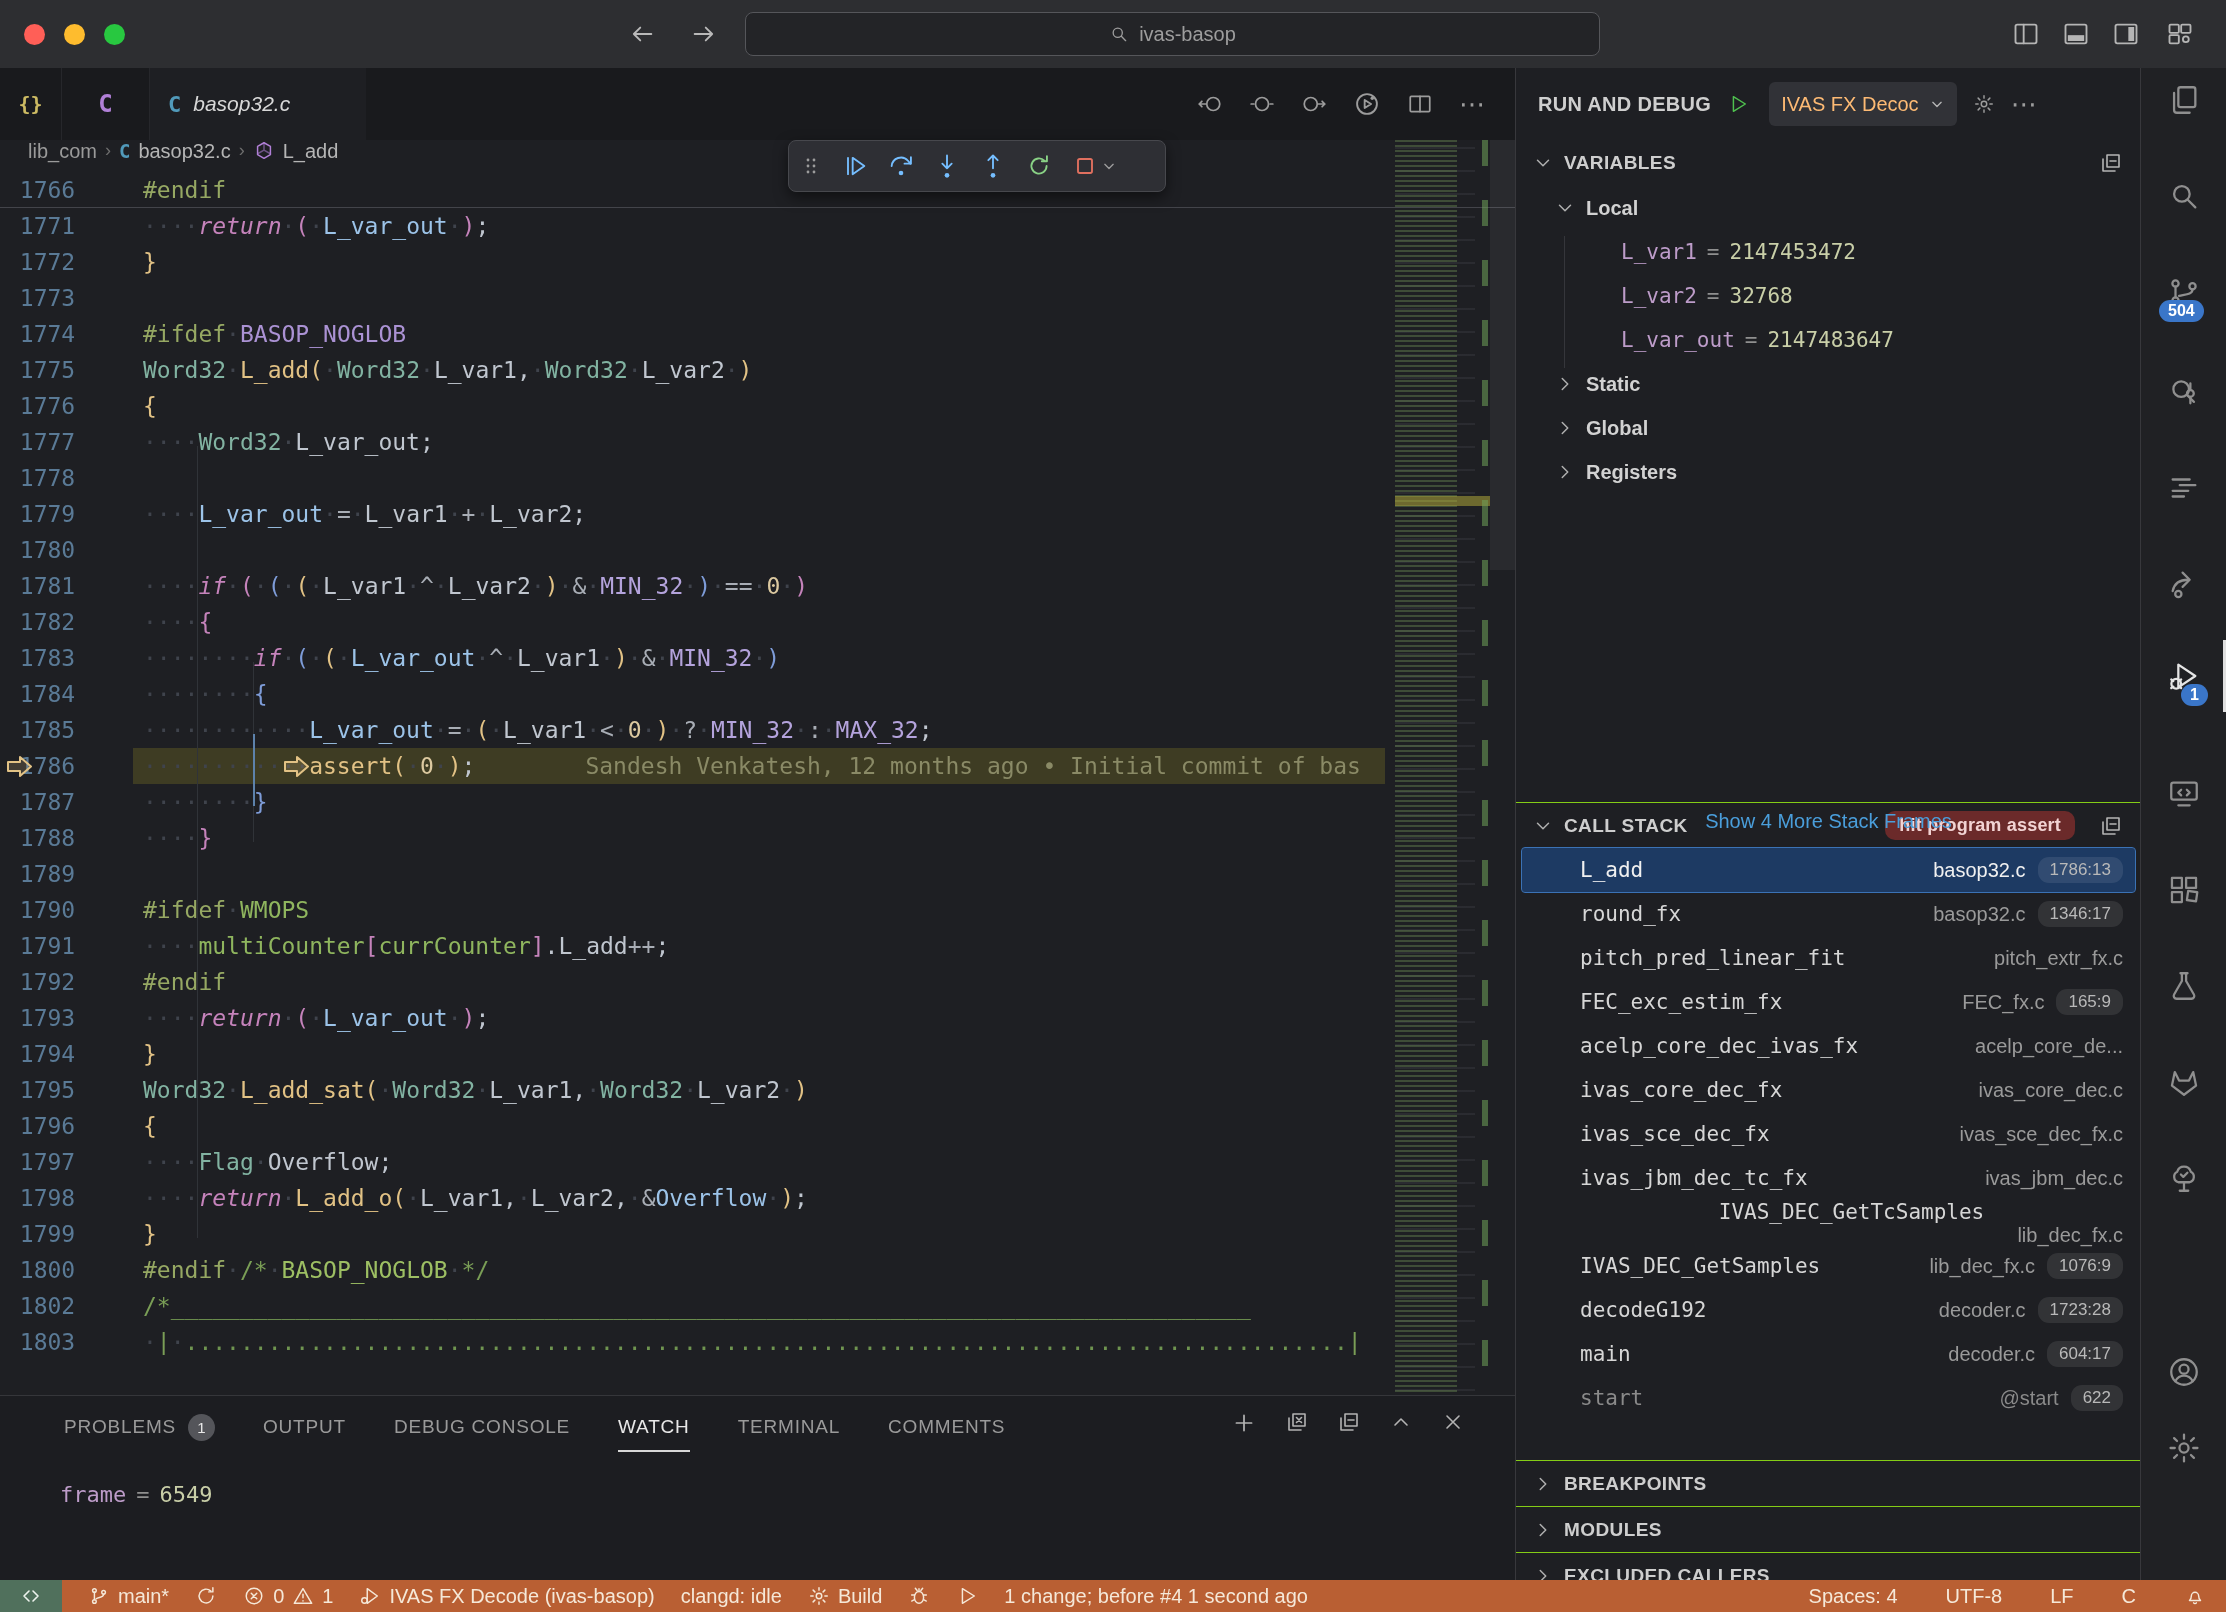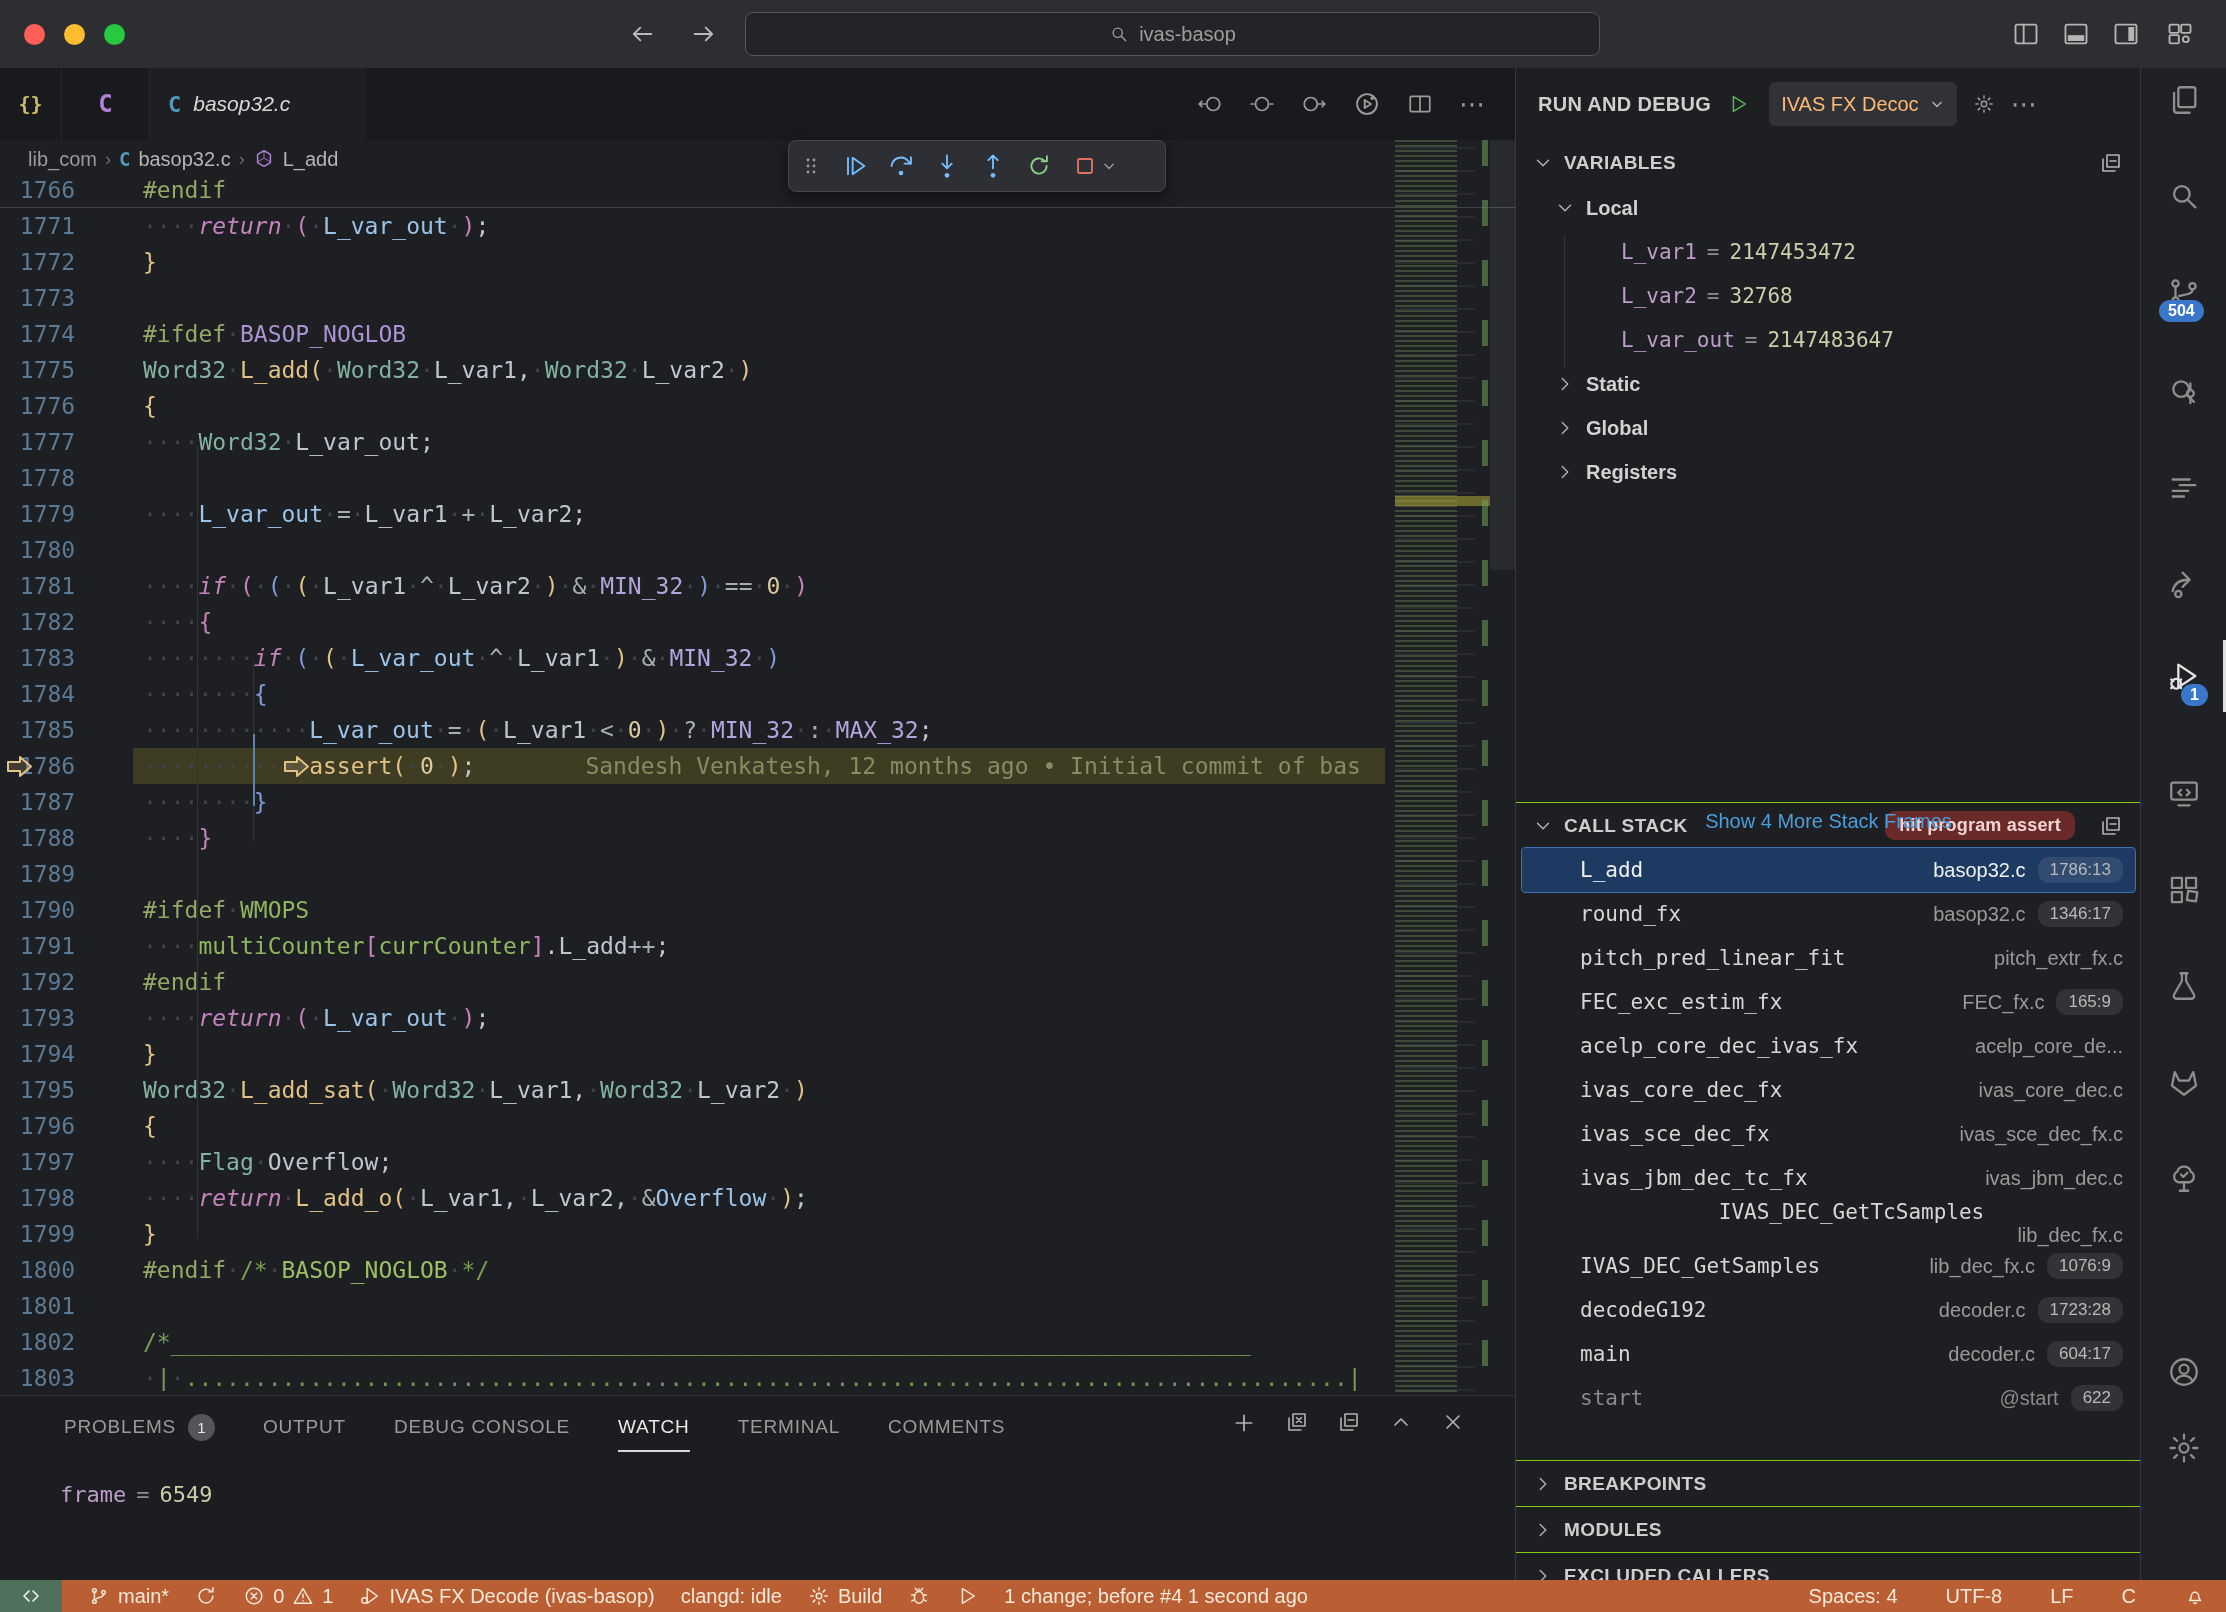--- a/index.html
+++ b/index.html
@@ -20,21 +20,21 @@
   
   #tabstrip{position:absolute;left:0;top:68px;width:1515px;height:72px;background:#191a1d;}
   .minitab{position:absolute;top:0;height:72px;display:flex;align-items:center;justify-content:center;
     border-right:1px solid #26272b;font-weight:bold;}
   #tab-active{position:absolute;left:150px;top:0;width:216px;height:72px;background:#1e1f23;
     display:flex;align-items:center;gap:12px;padding-left:18px;}
   #tab-active .fname{font-style:italic;font-size:21px;color:#d8d8d8;}
   .cicon{font-weight:bold;font-family:"DejaVu Sans Mono",monospace;}
   #editor-actions{position:absolute;right:30px;top:0;height:72px;display:flex;align-items:center;gap:26px;}
   
-  #breadcrumb{position:absolute;left:0;top:140px;width:1385px;height:38px;display:flex;align-items:center;
+  #breadcrumb{position:absolute;left:0;top:140px;width:1385px;height:38px;display:flex;align-items:flex-start;
     padding-left:28px;gap:8px;font-size:20px;color:#9a9a9a;}
   #breadcrumb .sep{color:#6e6e6e;font-size:18px;}
   
   #dbgbar{position:absolute;left:788px;top:140px;width:378px;height:52px;background:#2e2f34;
     border:1px solid #47484d;border-radius:8px;box-shadow:0 5px 14px rgba(0,0,0,.5);
     display:flex;align-items:center;padding:0 10px;gap:18px;z-index:40;}
   
   #code{position:absolute;left:0;top:172px;width:1515px;height:1223px;overflow:hidden;}
   .crow{position:relative;height:36px;line-height:36px;font-size:23px;white-space:pre;}
   .crow .ln{position:absolute;left:0;top:0;width:95px;text-align:center;color:#5a7a96;}
@@ -324,21 +324,20 @@
       <div class="crow mono"><span class="ln mono">1791</span><span class="ct"><span class="ws">····</span><span class="macg">multiCounter</span><span class="p2">[</span><span class="macg">currCounter</span><span class="p2">]</span><span class="pun">.</span><span class="var">L_add</span><span class="op">++</span><span class="pun">;</span></span></div>
       <div class="crow mono"><span class="ln mono">1792</span><span class="ct"><span class="pp">#endif</span></span></div>
       <div class="crow mono"><span class="ln mono">1793</span><span class="ct"><span class="ws">····</span><span class="kw">return</span><span class="ws">·</span><span class="p2">(</span><span class="ws">·</span><span class="varb">L_var_out</span><span class="ws">·</span><span class="p2">)</span><span class="pun">;</span></span></div>
       <div class="crow mono"><span class="ln mono">1794</span><span class="ct"><span class="p1">}</span></span></div>
       <div class="crow mono"><span class="ln mono">1795</span><span class="ct"><span class="ty">Word32</span><span class="ws">·</span><span class="fn">L_add_sat</span><span class="p1">(</span><span class="ws">·</span><span class="ty">Word32</span><span class="ws">·</span><span class="var">L_var1</span><span class="pun">,</span><span class="ws">·</span><span class="ty">Word32</span><span class="ws">·</span><span class="var">L_var2</span><span class="ws">·</span><span class="p1">)</span></span></div>
       <div class="crow mono"><span class="ln mono">1796</span><span class="ct"><span class="p1">{</span></span></div>
       <div class="crow mono"><span class="ln mono">1797</span><span class="ct"><span class="ws">····</span><span class="ty">Flag</span><span class="ws">·</span><span class="var">Overflow</span><span class="pun">;</span></span></div>
       <div class="crow mono"><span class="ln mono">1798</span><span class="ct"><span class="ws">····</span><span class="kw">return</span><span class="ws">·</span><span class="fn">L_add_o</span><span class="p1">(</span><span class="ws">·</span><span class="var">L_var1</span><span class="pun">,</span><span class="ws">·</span><span class="var">L_var2</span><span class="pun">,</span><span class="ws">·</span><span class="op">&amp;</span><span class="varb">Overflow</span><span class="ws">·</span><span class="p1">)</span><span class="pun">;</span></span></div>
       <div class="crow mono"><span class="ln mono">1799</span><span class="ct"><span class="p1">}</span></span></div>
       <div class="crow mono"><span class="ln mono">1800</span><span class="ct"><span class="pp">#endif</span><span class="ws">·</span><span class="com">/*</span><span class="ws">·</span><span class="comb">BASOP_NOGLOB</span><span class="ws">·</span><span class="com">*/</span></span></div>
-      <div class="crow mono"><span class="ln mono">1801</span><span class="ct"></span></div>
       <div class="crow mono"><span class="ln mono">1802</span><span class="ct"><span class="com">/*</span><span class="comd">______________________________________________________________________________</span></span></div>
       <div class="crow mono"><span class="ln mono">1803</span><span class="ct"><span class="ws">·</span><span class="com">|</span><span class="ws">·</span><span class="comd">....................................................................................</span><span class="com">|</span></span></div>
     </div>
   <div class="guide" style="left:197px;top:446px;height:792px;"></div>
   <div class="guide" style="left:253px;top:662px;height:180px;"></div>
   <div class="guide active" style="left:253px;top:734px;height:72px;"></div>
 
   <div id="minimap">
     <div class="band"></div>
     <div class="strip"></div>

